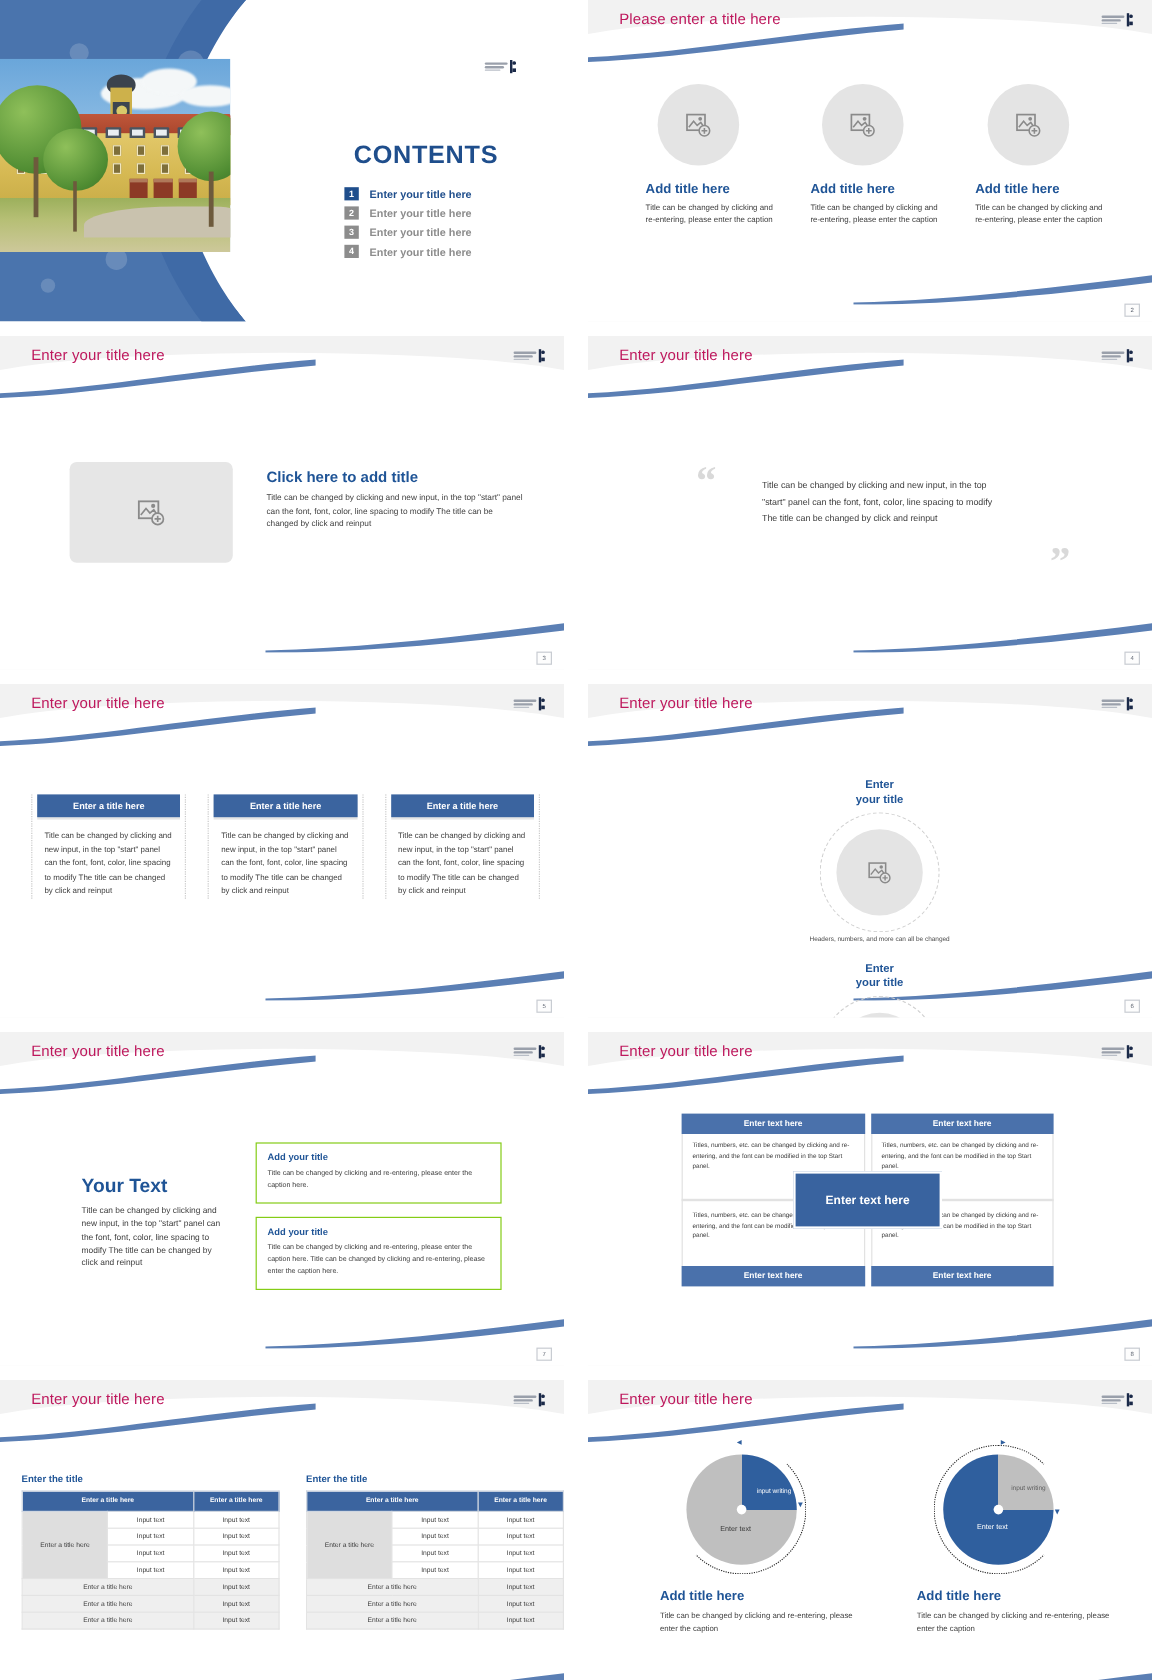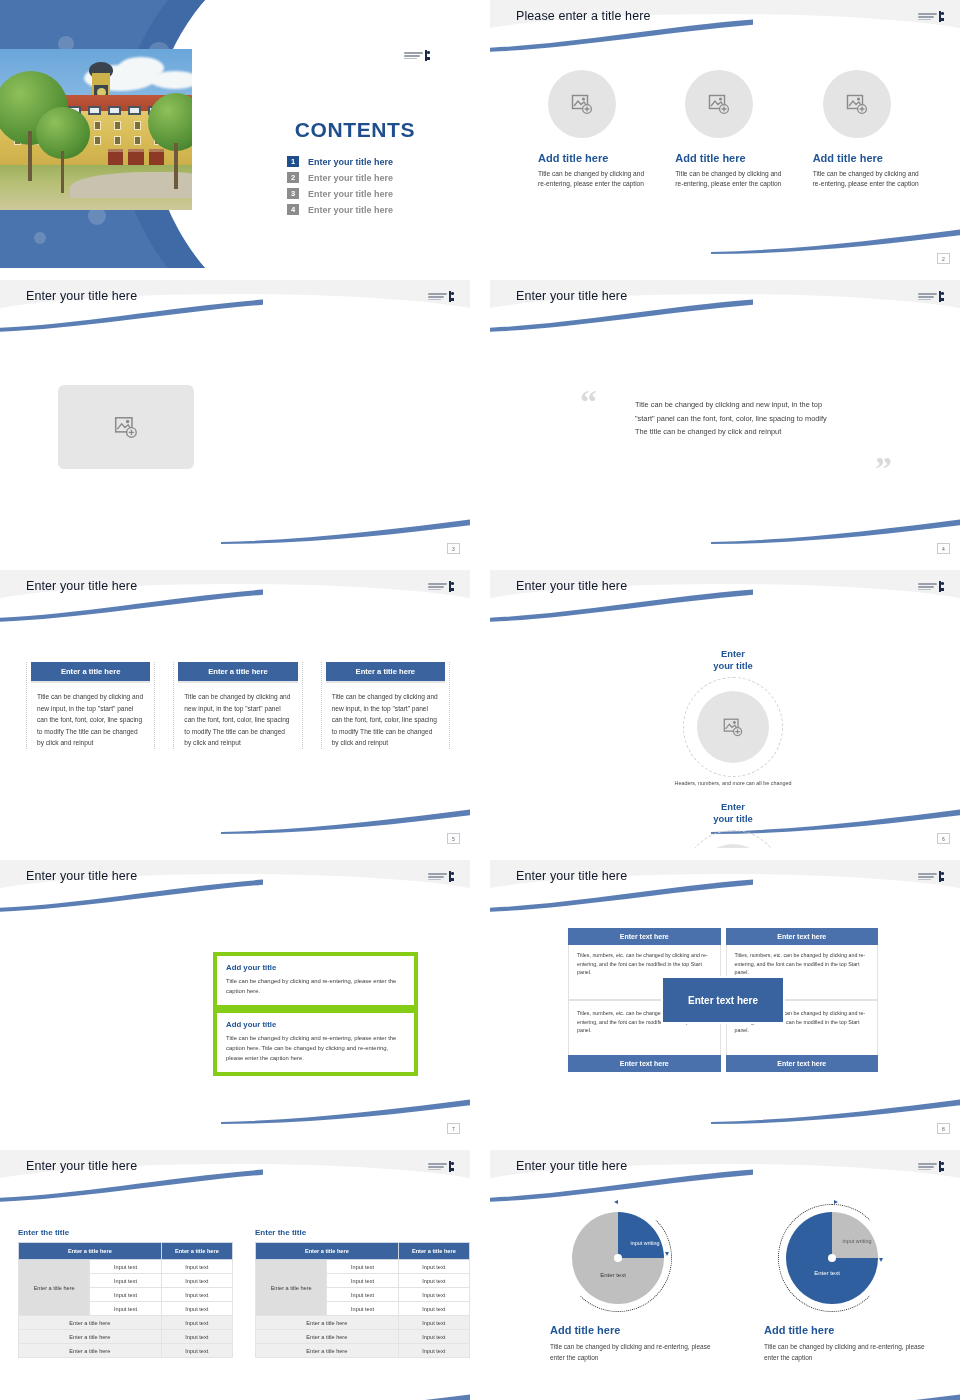--- a/index.html
+++ b/index.html
@@ -36,21 +36,21 @@
     position:absolute; left:-4%; top:18px; width:60%; height:34px;
     overflow:hidden;
   }
   .wave-top svg, .wave-bot svg { display:block; }
   .wave-bot {
     position:absolute; right:-2%; bottom:14px; width:55%; height:28px;
     overflow:hidden;
   }
   .slide-title {
     position:absolute; left:26px; top:9px;
-    font-size:12.5px; color:#0f172a; letter-spacing:.1px;
+    font-size:12.5px; color:#be185d; letter-spacing:.1px;
     white-space:nowrap;
   }
   .logo {
     position:absolute; right:16px; top:11px;
     width:26px; height:11px;
     display:flex; align-items:center; gap:2px;
   }
   .logo .lg-txt { flex:1; height:100%; display:flex; flex-direction:column; justify-content:center; gap:1px; }
   .logo .lg-l { height:1.6px; background:#9aa0ab; border-radius:1px; }
   .logo .lg-l.a { width:100%; }
@@ -174,21 +174,21 @@
   .s6-ring { position:relative; width:100px; height:100px; margin:5px auto 0; }
   .s6-ring .dash { position:absolute; inset:0; border:1px dashed #d2d2d2; border-radius:50%; }
   .s6-ring .ph-circle { position:absolute; left:14px; top:14px; width:72px; height:72px; }
   .s6-cap { font-size:5.4px; color:#4a4a4a; line-height:1.6; margin-top:2px; }
 
   
   .s7-left { position:absolute; left:68px; top:120px; width:120px; }
   .s7-h { font-size:16px; }
   .s7-p { margin-top:7px; font-size:7px; }
   .s7-right { position:absolute; left:213px; top:92px; width:205px; }
-  .s7-box { border:4px solid #84cc16; padding:7px 9px 9px; position:relative; }
+  .s7-box { border:1px solid #84cc16; padding:7px 9px 9px; margin-bottom:11px; position:relative; }
   .s7-box h4 { font-size:7.8px; color:#1f5496; margin-bottom:4px; }
   .s7-box p { font-size:5.9px; color:#3d3d3d; line-height:1.7; }
 
   
   .s8-grid { position:absolute; left:78px; top:68px; width:310px; }
   .s8-row { display:flex; gap:5px; }
   .s8-cell { flex:1; }
   .s8-bar { background:#4a71ab; color:#fff; font-size:7px; font-weight:bold; text-align:center; padding:5px 0; }
   .s8-body { border:1px solid #e2e2e2; border-top:none; font-size:5.3px; color:#3b3b3b; line-height:1.65; padding:6px 8px 14px; min-height:55px; }
   .s8-body.bt { border:1px solid #e2e2e2; border-bottom:none; padding:8px 8px 6px; }
@@ -439,20 +439,24 @@
     <div class="s3-wrap">
       <div class="ph-rect">
         <svg width="26" height="26" viewBox="0 0 24 24">
             <rect x="2.5" y="3.5" width="15" height="13" fill="none" stroke="#8a8a8a" stroke-width="1.4"></rect>
             <path d="M4 14 L8 9 L11 12.5 L14 10 L16 13" fill="none" stroke="#8a8a8a" stroke-width="1.3"></path>
             <circle cx="13.5" cy="7" r="1.6" fill="#8a8a8a"></circle>
             <circle cx="17" cy="17" r="4.4" fill="#e6e6e6" stroke="#8a8a8a" stroke-width="1.3"></circle>
             <path d="M17 14.6 V19.4 M14.6 17 H19.4" stroke="#8a8a8a" stroke-width="1.3"></path>
           </svg>
       </div>
+      <div class="s3-right">
+        <div class="s3-h blue-h">Click here to add title</div>
+        <div class="s3-p body-t">Title can be changed by clicking and new input, in the top "start" panel can the font, font, color, line spacing to modify The title can be changed by click and reinput</div>
+      </div>
     </div>
     <div class="pagenum pagenum-in">3</div>
   </div>
 
   <div class="slide">
     <div class="hdr"></div>
     <div class="hdr-white"></div>
     <div class="wave-top">
       <svg width="290" height="34" viewBox="0 0 290 34" preserveAspectRatio="none">
           <path d="M0,30 C80,30 190,8 290,1 L290,6 C190,14 80,34 0,34 Z" fill="#5b7fb4"></path>
@@ -630,20 +634,24 @@
           <div class="lg-l b"></div>
           <div class="lg-l c"></div>
         </div>
       <div class="lg-mark">
           <div class="lg-bar"></div>
           <div class="lg-dot"></div>
           <div class="lg-sq"></div>
         </div>
     </div>
 
+    <div class="s7-left">
+      <div class="s7-h blue-h">Your Text</div>
+      <div class="s7-p body-t">Title can be changed by clicking and new input, in the top "start" panel can the font, font, color, line spacing to modify The title can be changed by click and reinput</div>
+    </div>
     <div class="s7-right">
       <div class="s7-box">
         <h4>Add your title</h4>
         <p>Title can be changed by clicking and re-entering, please enter the caption here.</p>
       </div>
       <div class="s7-box">
         <h4>Add your title</h4>
         <p>Title can be changed by clicking and re-entering, please enter the caption here. Title can be changed by clicking and re-entering, please enter the caption here.</p>
       </div>
     </div>

